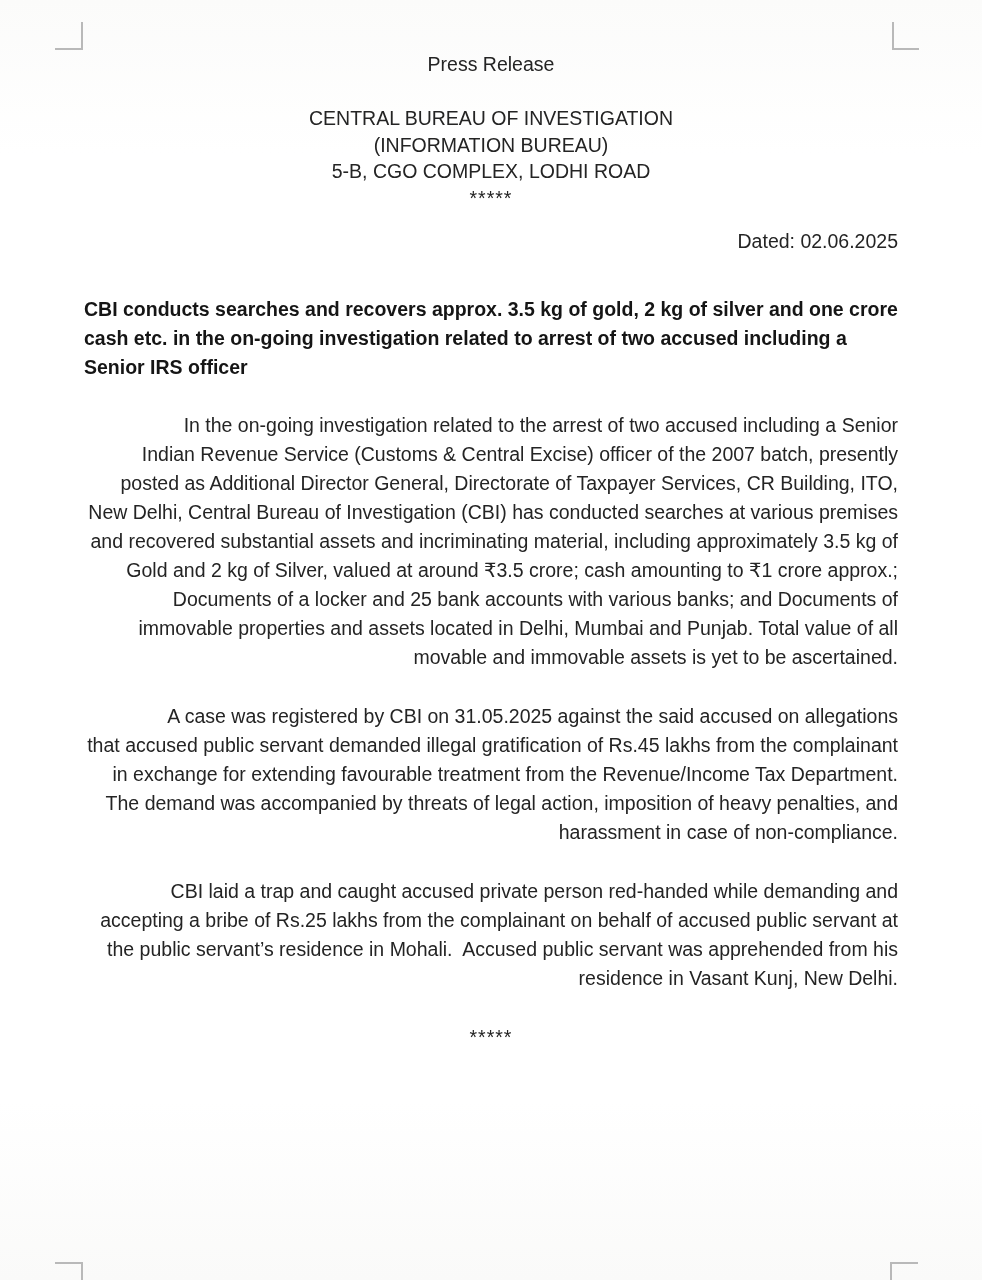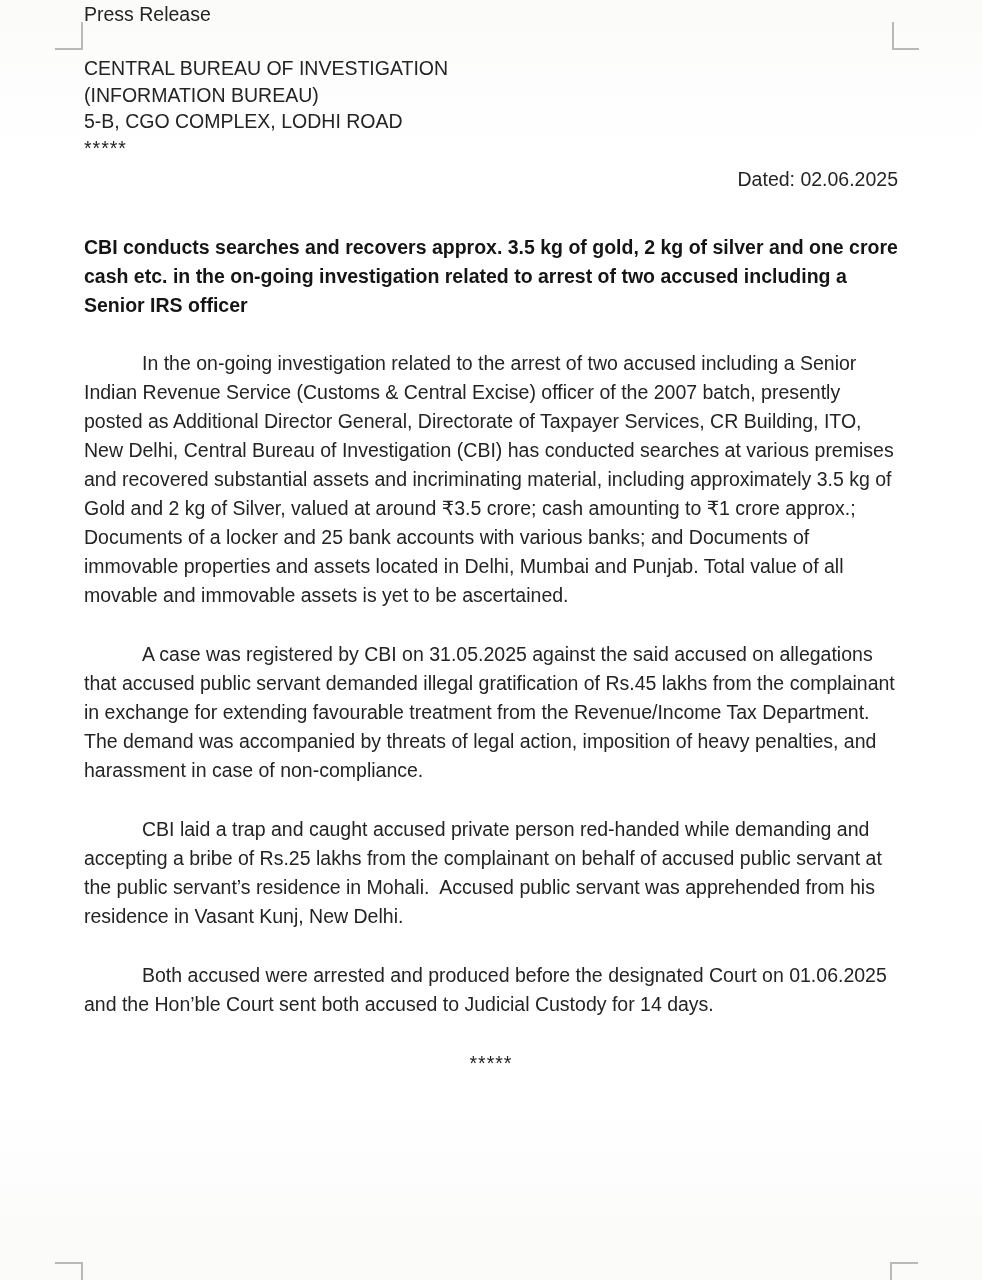--- a/index.html
+++ b/index.html
@@ -26,44 +26,47 @@
       line-height: 29px;
     }
     
     .corner { position: absolute; }
     .corner.tl { left: 55px;  top: 22px;   width: 28px; height: 28px; border-right: 2px solid #b9b9b9; border-bottom: 2px solid #b9b9b9; }
     .corner.tr { left: 892px; top: 22px;   width: 27px; height: 28px; border-left: 2px solid #b9b9b9;  border-bottom: 2px solid #b9b9b9; }
     .corner.bl { left: 55px;  top: 1262px; width: 28px; height: 18px; border-right: 2px solid #b9b9b9; border-top: 2px solid #b9b9b9; }
     .corner.br { left: 890px; top: 1262px; width: 28px; height: 18px; border-left: 2px solid #b9b9b9;  border-top: 2px solid #b9b9b9; }
 
     .press-block {
-      text-align: left;
+      margin-top: 50px;
+      text-align: center;
       line-height: 29px;
     }
     .letterhead {
       margin-top: 26px;
+      text-align: center;
       line-height: 26.5px;
     }
     .letterhead .stars { letter-spacing: 1px; }
     .dated-line {
-      margin-top: 4px;
+      margin-top: 16px;
       text-align: right;
     }
     .headline {
       margin-top: 39px;
       font-weight: 700;
       color: #151515;
       line-height: 29px;
     }
     .body-text { margin-top: 29px; }
     .para {
       text-indent: 58px;
       margin-bottom: 30px;
       white-space: pre-wrap;
       color: #242424;
+      text-align: right;
     }
     .closing-stars {
       text-align: center;
       letter-spacing: 1px;
       margin-top: 0px;
     }
   </style>
 </head>
 <body>
 
@@ -88,19 +91,18 @@
     </div>
 
     <div class="dated-line">Dated: 02.06.2025</div>
 
     <div class="headline">CBI conducts searches and recovers approx. 3.5 kg of gold, 2 kg of silver and one crore cash etc. in the on-going investigation related to arrest of two accused including a Senior IRS officer</div>
 
     <div class="body-text">
       <p class="para">In the on-going investigation related to the arrest of two accused including a Senior Indian Revenue Service (Customs &amp; Central Excise) officer of the 2007 batch, presently posted as Additional Director General, Directorate of Taxpayer Services, CR Building, ITO, New Delhi, Central Bureau of Investigation (CBI) has conducted searches at various premises and recovered substantial assets and incriminating material, including approximately 3.5 kg of Gold and 2 kg of Silver, valued at around ₹3.5 crore; cash amounting to ₹1 crore approx.; Documents of a locker and 25 bank accounts with various banks; and Documents of immovable properties and assets located in Delhi, Mumbai and Punjab. Total value of all movable and immovable assets is yet to be ascertained.</p>
       <p class="para">A case was registered by CBI on 31.05.2025 against the said accused on allegations that accused public servant demanded illegal gratification of Rs.45 lakhs from the complainant in exchange for extending favourable treatment from the Revenue/Income Tax Department. The demand was accompanied by threats of legal action, imposition of heavy penalties, and harassment in case of non-compliance.</p>
       <p class="para">CBI laid a trap and caught accused private person red-handed while demanding and accepting a bribe of Rs.25 lakhs from the complainant on behalf of accused public servant at the public servant’s residence in Mohali.  Accused public servant was apprehended from his residence in Vasant Kunj, New Delhi.</p>
-      <p class="para">Both accused were arrested and produced before the designated Court on 01.06.2025 and the Hon’ble Court sent both accused to Judicial Custody for 14 days.</p>
     </div>
 
     <div class="closing-stars">*****</div>
 
   </div>
 </div>
 
 </body></html>

